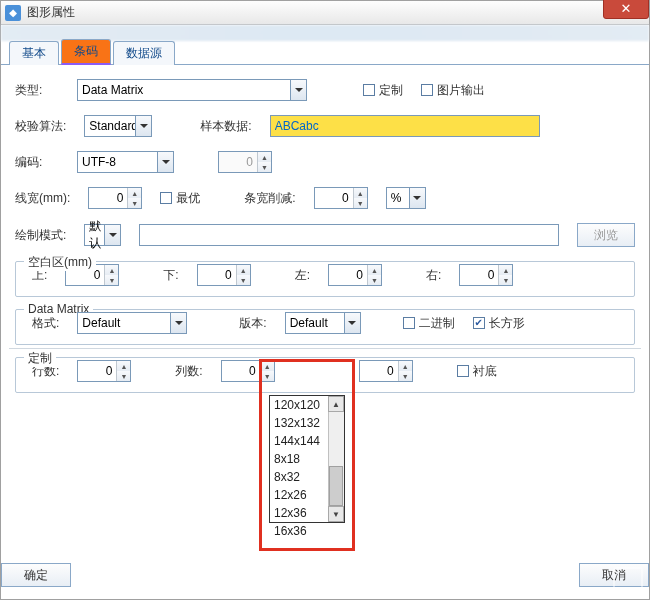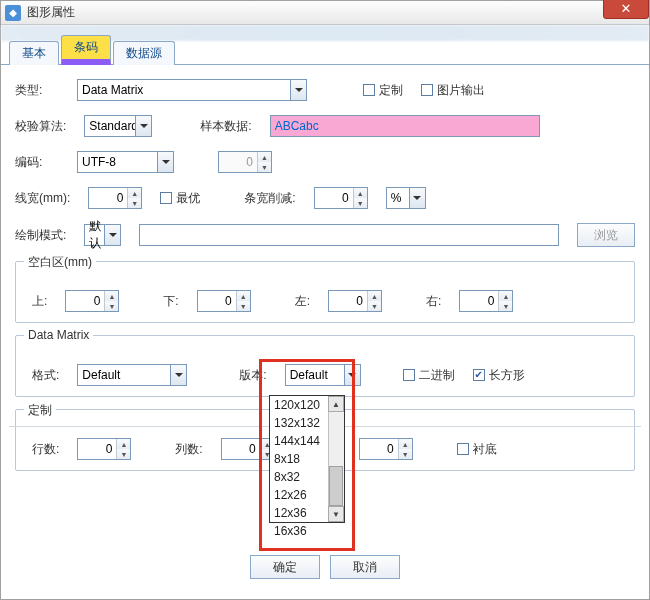--- a/index.html
+++ b/index.html
@@ -5,47 +5,47 @@
 *{box-sizing:border-box;margin:0;padding:0;font-family:"Microsoft YaHei",SimSun,sans-serif;font-size:12px}
 body{background:#f0f0f0;width:650px;height:600px;overflow:hidden;position:relative}
 .window{width:650px;height:600px;background:#fff;border:1px solid #a0a0a0;position:relative}
 .titlebar{height:24px;background:linear-gradient(#fdfdfd,#e8e8e8);border-bottom:1px solid #c0c0c0;display:flex;align-items:center;padding:0 4px;position:relative}
 .titlebar .ico{width:16px;height:16px;background:#4a90d9;border-radius:2px;margin-right:6px;display:flex;align-items:center;justify-content:center;color:#fff;font-size:10px}
 .titlebar .ttl{color:#333}
 .close-btn{position:absolute;right:0;top:-4px;width:46px;height:22px;background:#c94a3b;border:1px solid #a03025;border-radius:0 0 3px 3px;color:#fff;display:flex;align-items:center;justify-content:center;font-size:13px;cursor:pointer}
 .blurbar{height:16px;background:linear-gradient(90deg,#d8e4f0,#cfe0ee,#d8e4f0);filter:blur(1px);opacity:.7}
 .tabs{display:flex;align-items:flex-end;height:24px;padding-left:8px;border-bottom:1px solid #8aa8c8;background:#fff}
 .tab{padding:3px 12px;border:1px solid #8aa8c8;border-bottom:none;margin-right:2px;background:#f4f7fb;color:#114a8a;cursor:pointer;border-radius:3px 3px 0 0;position:relative;top:1px}
-.tab.active{background:#fde047;border-bottom:6px solid #8b5cf6}
+.tab.active{background:#f97316;border-bottom:2px solid #8b5cf6}
 .body{padding:14px 14px 0 14px;position:relative}
 .row{display:flex;align-items:center;margin-bottom:14px;gap:18px}
 .lbl{color:#333;min-width:44px}
 .lblw{color:#333}
 select,.combo{height:22px;border:1px solid #7a99b8;background:#fff;padding:0 18px 0 4px;position:relative;display:inline-flex;align-items:center;cursor:pointer}
 .combo .arr{position:absolute;right:0;top:0;width:16px;height:100%;border-left:1px solid #7a99b8;display:flex;align-items:center;justify-content:center;background:linear-gradient(#f7f9fc,#dde6f0)}
 .combo .arr:after{content:"";border:4px solid transparent;border-top-color:#333;margin-top:4px}
 .chk{display:inline-flex;align-items:center;gap:4px;color:#333;cursor:pointer}
 .chk .box{width:12px;height:12px;border:1px solid #5b7da3;background:#fff;display:flex;align-items:center;justify-content:center;font-size:10px;color:#2a5aa0;line-height:1}
-.txtin{height:22px;border:1px solid #7a99b8;padding:0 4px;background:#f9a8d4;color:#0066cc}
+.txtin{height:22px;border:1px solid #7a99b8;padding:0 4px;background:#fde047;color:#0066cc}
 .spin{display:inline-flex;height:22px;border:1px solid #7a99b8;background:#fff;align-items:center}
 .spin input{border:none;width:38px;text-align:right;padding:0 4px;height:100%;outline:none}
 .spin .btns{width:14px;height:100%;border-left:1px solid #c0c8d0;display:flex;flex-direction:column}
 .spin .btns div{flex:1;display:flex;align-items:center;justify-content:center;font-size:7px;color:#555;cursor:pointer;background:linear-gradient(#f7f9fc,#e6ecf3)}
-.fieldset{border:1px solid #b8c8d8;border-radius:2px;padding:28px 10px 6px 10px;margin-bottom:12px;position:relative}
+.fieldset{border:1px solid #b8c8d8;border-radius:2px;padding:2px 10px 6px 10px;margin-bottom:12px;position:relative}
 .fieldset .legend{position:absolute;top:-8px;left:8px;background:#fff;padding:0 4px;color:#333}
 .btn{height:24px;padding:0 16px;border:1px solid #8aa8c8;background:linear-gradient(#fdfdfd,#e8eef5);color:#333;cursor:pointer;display:inline-flex;align-items:center;justify-content:center}
 .btn.dis{color:#999}
 .longbox{flex:1;height:22px;border:1px solid #7a99b8;background:#fff;padding:0 4px}
 .redbox{position:absolute;border:3px solid #e03020;pointer-events:none;z-index:50}
 .dropdown{position:absolute;border:1px solid #333;background:#fff;z-index:40;width:76px}
 .dropdown .item{padding:2px 4px;cursor:pointer;color:#222}
 .dropdown .scrollbar{position:absolute;right:0;top:0;width:16px;height:100%;background:#efefef;border-left:1px solid #c0c0c0}
 .dropdown .thumb{position:absolute;right:1px;width:14px;background:#cdcdcd;border:1px solid #a0a0a0}
 .dropdown .sarr{position:absolute;right:0;width:16px;height:16px;background:#e8e8e8;border:1px solid #a8a8a8;display:flex;align-items:center;justify-content:center;font-size:8px;color:#444}
-.footer{position:absolute;bottom:20px;left:0;right:0;display:flex;justify-content:center;gap:10px;padding-top:8px}
+.footer{position:absolute;bottom:12px;left:0;right:0;display:flex;justify-content:space-between;gap:10px;padding-top:8px}
 .hline{position:absolute;left:8px;right:8px;border-top:1px solid #d0d8e0}
 .watermark{position:absolute;right:6px;bottom:6px;color:#fff;opacity:.55;display:flex;align-items:center;gap:6px;z-index:60;text-shadow:0 0 2px #888}
 .watermark .logo{width:30px;height:26px;border:2px solid #fff;border-radius:3px;position:relative;opacity:.8}
 .watermark .txt{font-size:16px;font-weight:bold}
 .watermark .sub{font-size:9px;display:block}
 </style>
 </head>
 <body>
 
 <div class="window">

